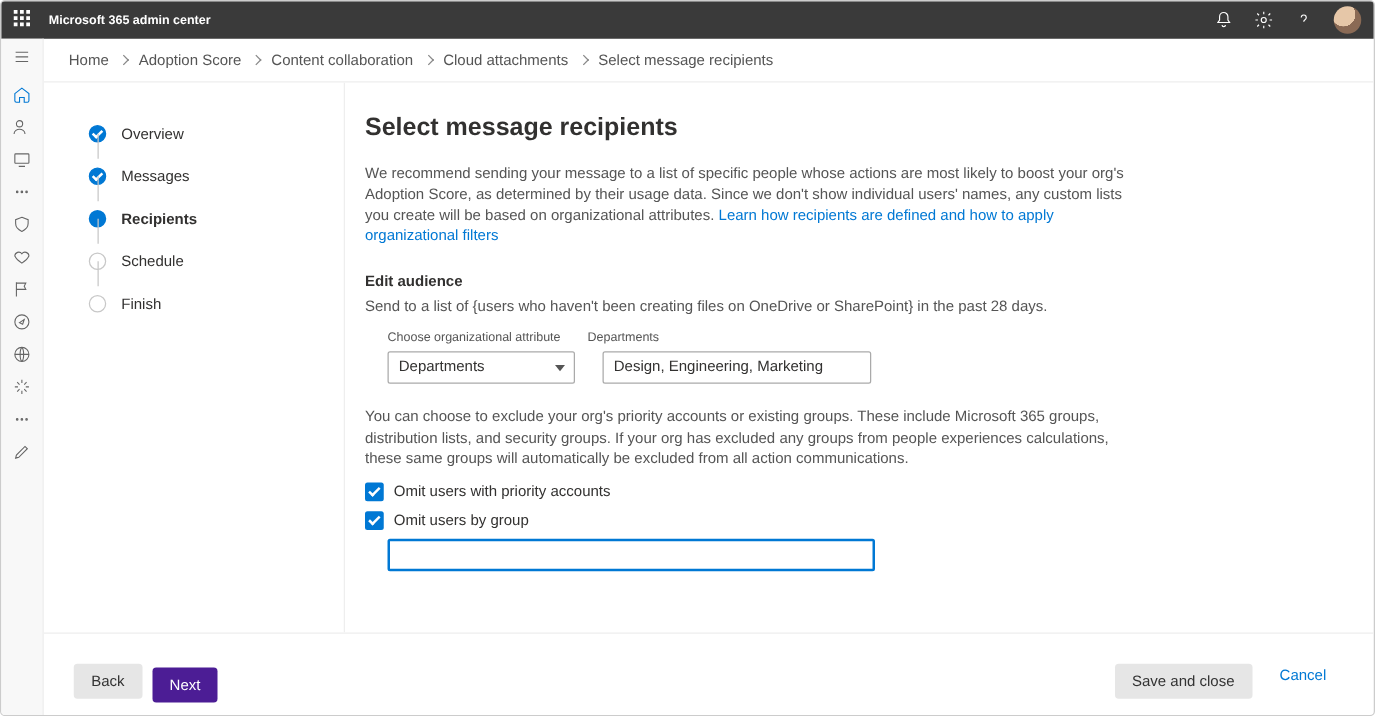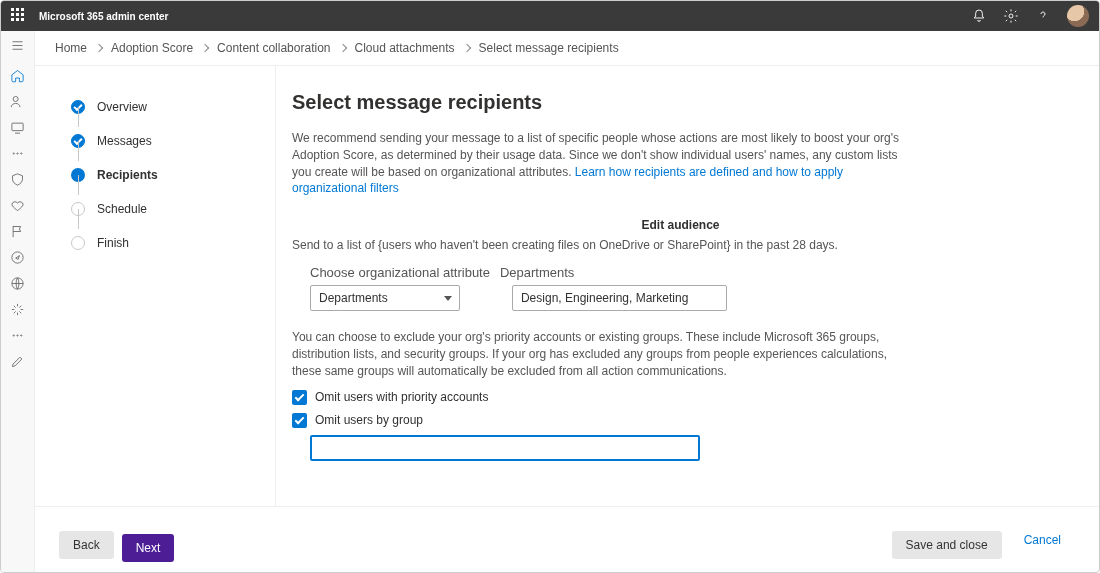--- a/index.html
+++ b/index.html
@@ -29,27 +29,27 @@
 .step.done .dot::after { content:''; width:6px; height:3px; border-left:2px solid #fff; border-bottom:2px solid #fff; transform: rotate(-45deg); margin-top:-2px; }
 .step.current .dot { background: #0078d4; border-width:4px; }
 .step.pending .dot { border-color: #c8c8c8; }
 .step .line { position: absolute; left: 7px; top: -17px; width: 1px; height: 20px; background: #c8c8c8; }
 .step-label { color: #323130; }
 .step.current .step-label { font-weight: 600; }
 .main { flex: 1; padding: 22px 30px 10px 16px; overflow-y: auto; border-left: 1px solid #eee; line-height: 1.4; }
 .main h1 { font-size: 20px; font-weight: 600; margin-bottom: 14px; }
 .intro { color: #555; max-width: 620px; }
 .link { color: #0078d4; text-decoration: none; cursor: pointer; }
-.subhead { font-weight: 600; margin-top: 20px; text-align: center; }
+.subhead { font-weight: 600; margin-top: 20px; }
 .subtext { color: #555; margin-top: 3px; }
 .check-row { display: flex; align-items: center; gap: 8px; margin-top: 10px; }
 .chk { width: 15px; height: 15px; background: #0078d4; border-radius: 2px; display: flex; align-items: center; justify-content: center; cursor: pointer; }
 .chk::after { content:''; width:7px; height:3px; border-left:2px solid #fff; border-bottom:2px solid #fff; transform: rotate(-45deg); margin-top:-2px; }
 .fields { display: flex; gap: 10px; margin-top: 10px; margin-left: 18px; }
-.field label { display: block; font-size: 13px; color: #555; margin-bottom: 3px; }
+.field label { display: block; font-size: 10px; color: #555; margin-bottom: 3px; }
 .sel, .inp2 { height: 26px; border: 1px solid #aaa; border-radius: 2px; padding: 0 22px 0 8px; font-size: 12px; background: #fff; position: relative; display: flex; align-items: center; cursor: pointer; }
 .sel { width: 150px; }
 .sel::after { content:''; position:absolute; right:7px; top:10px; width:0; height:0; border-left:4px solid transparent; border-right:4px solid transparent; border-top:5px solid #555; }
 .inp2 { width: 215px; cursor: text; margin-left: 12px; }
 .note { margin-top: 10px; color: #555; margin-left: 0; max-width: 600px; }
 .note b { color: #323130; }
 .para2 { margin-top: 18px; color: #555; max-width: 610px; }
 .searchf { border: 2px solid #0078d4; height: 26px; border-radius: 2px; margin: 0 0 6px 0; outline: none; width: 100%; padding: 0 6px; font-size: 12px; }
 .srch-wrap { padding: 0; margin-left: 18px; width: 390px; }
 .footer { border-top: 1px solid #eee; padding: 10px 24px; display: flex; align-items: center; gap: 8px; }

